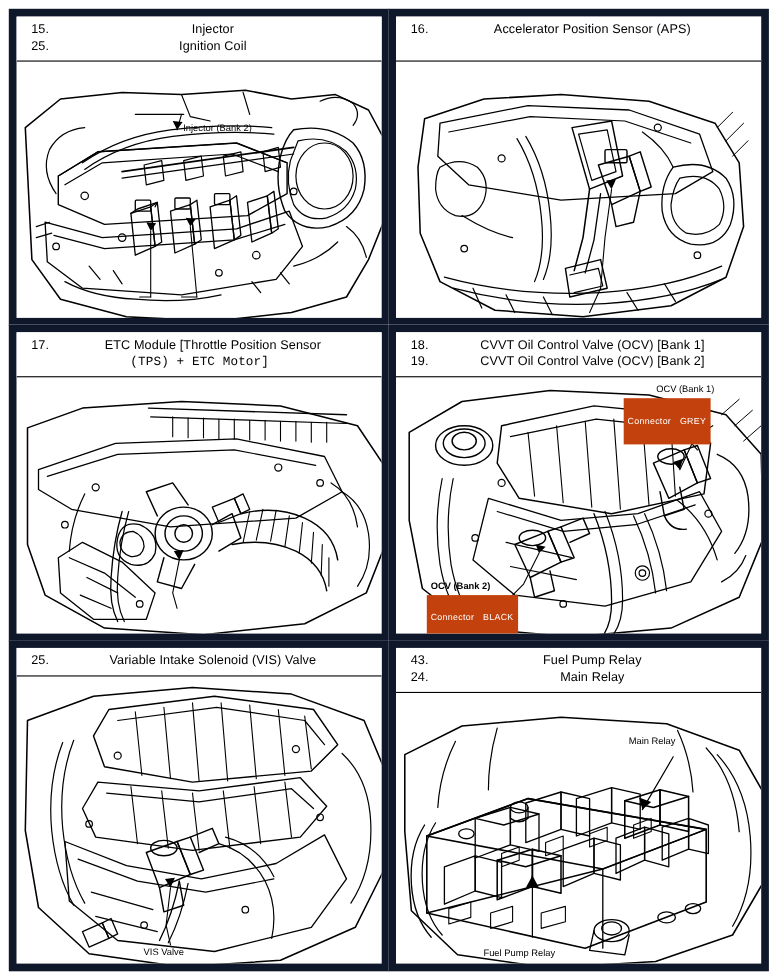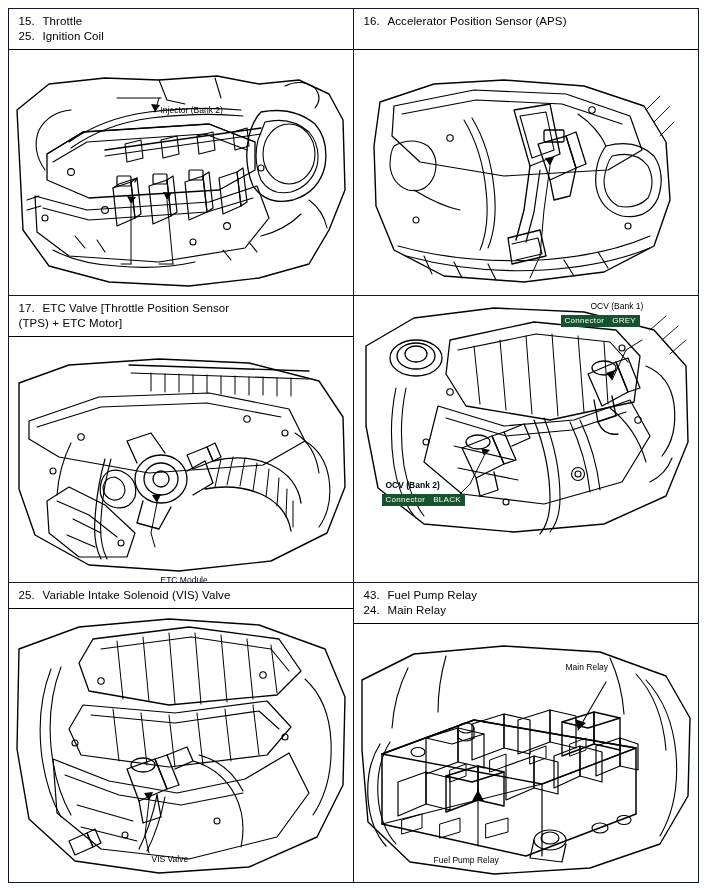--- a/index.html
+++ b/index.html
@@ -24,25 +24,26 @@
     left: 8px;
     top: 8px;
     width: 690px;
     height: 874px;
     display: grid;
     grid-template-columns: 345px 345px;
     grid-template-rows: 287px 287px 300px;
   }
   .panel {
     position: relative;
-    border: 1px solid #0f172a;
+    border: 7px solid #0f172a;
     margin: -0.5px;
     box-sizing: border-box;
     background: #ffffff;
     overflow: hidden;
+    text-align: center;
   }
   .panel-header {
     border-bottom: 1px solid #000000;
     padding: 5px 8px 5px 10px;
     box-sizing: border-box;
     background: #ffffff;
   }
   .hdr-line {
     display: flex;
     font-size: 11.5px;
@@ -54,20 +55,21 @@
     width: 24px;
     flex: 0 0 24px;
   }
   .hdr-text {
     flex: 1 1 auto;
   }
   .hdr-cont {
     font-size: 11.5px;
     line-height: 15px;
     letter-spacing: 0.1px;
+    font-family: Liberation Mono, monospace;
   }
   .fig-area {
     position: relative;
     width: 100%;
     height: calc(100% - 1px);
     overflow: hidden;
   }
   .fig-svg {
     position: absolute;
     left: 0;
@@ -80,45 +82,45 @@
     line-height: 11px;
     white-space: nowrap;
     font-family: "Liberation Sans", sans-serif;
     color: #000;
   }
   .callout.bold {
     font-weight: normal;
   }
   .conn-box {
     position: absolute;
-    background: #14532d;
+    background: #c2410c;
     color: #ffffff;
     font-size: 8px;
     line-height: 12px;
-    padding: 0 4px;
+    padding: 15px 4px;
     white-space: nowrap;
     letter-spacing: 0.3px;
     font-family: "Liberation Sans", sans-serif;
   }
   .conn-box .sp {
     display: inline-block;
     width: 8px;
   }
 </style>
 </head>
 <body>
 
 <div id="page">
   <div class="grid">
 
     <div class="panel">
       <div class="panel-header">
         <div class="hdr-line">
           <span class="hdr-num">15.</span>
-          <span class="hdr-text">Throttle</span>
+          <span class="hdr-text">Injector</span>
         </div>
         <div class="hdr-line">
           <span class="hdr-num">25.</span>
           <span class="hdr-text">Ignition Coil</span>
         </div>
       </div>
       <div class="fig-area">
         <svg class="fig-svg" width="344" height="245" viewBox="0 0 344 245">
           <g fill="none" stroke="#000" stroke-width="1.1" stroke-linejoin="round" stroke-linecap="round">
 
@@ -268,21 +270,21 @@
           </g>
         </svg>
 
       </div>
     </div>
 
     <div class="panel">
       <div class="panel-header">
         <div class="hdr-line">
           <span class="hdr-num">17.</span>
-          <span class="hdr-text">ETC Valve [Throttle Position Sensor</span>
+          <span class="hdr-text">ETC Module [Throttle Position Sensor</span>
         </div>
         <div class="hdr-cont">(TPS) + ETC Motor]</div>
       </div>
       <div class="fig-area">
         <svg class="fig-svg" width="344" height="245" viewBox="0 0 344 245">
           <g fill="none" stroke="#000" stroke-width="1.1" stroke-linejoin="round" stroke-linecap="round">
 
             <path d="M10 46 L60 28 L150 22 L240 26 L310 44 L334 80 L336 150 L318 196 L262 224 L170 234 L80 228 L26 198 L10 152 Z" stroke-width="1.4"></path>
 
             <path d="M120 28 L300 34" stroke-width="1.3"></path>
@@ -341,20 +343,30 @@
           <g fill="#000" stroke="none">
             <path d="M148 166 L143 158 L152 157 Z"></path>
           </g>
         </svg>
         <div class="callout bold" style="left:152px; top:238px;">ETC Module</div>
 
       </div>
     </div>
 
     <div class="panel">
+      <div class="panel-header">
+        <div class="hdr-line">
+          <span class="hdr-num">18.</span>
+          <span class="hdr-text">CVVT Oil Control Valve (OCV) [Bank 1]</span>
+        </div>
+        <div class="hdr-line">
+          <span class="hdr-num">19.</span>
+          <span class="hdr-text">CVVT Oil Control Valve (OCV) [Bank 2]</span>
+        </div>
+      </div>
       <div class="fig-area">
         <svg class="fig-svg" width="344" height="245" viewBox="0 0 344 245">
           <g fill="none" stroke="#000" stroke-width="1.1" stroke-linejoin="round" stroke-linecap="round">
 
             <path d="M12 50 L60 22 L140 12 L230 16 L300 34 L332 70 L334 146 L312 200 L250 228 L160 236 L70 228 L24 192 L12 130 Z" stroke-width="1.4"></path>
 
             <g stroke-width="1.3">
               <ellipse cx="62" cy="62" rx="26" ry="18"></ellipse>
               <ellipse cx="62" cy="60" rx="19" ry="13"></ellipse>
               <ellipse cx="62" cy="58" rx="11" ry="8"></ellipse>
@@ -485,21 +497,21 @@
             <circle cx="276" cy="128" r="3"></circle>
             <circle cx="208" cy="212" r="3"></circle>
             <circle cx="116" cy="226" r="3"></circle>
 
             <path d="M140 192 L136 226 L140 244" stroke-width="1"></path>
           </g>
           <g fill="#000" stroke="none">
             <path d="M140 192 L135 184 L144 183 Z"></path>
           </g>
         </svg>
-        <div class="callout bold" style="left:116px; top:245px;margin-left:27px;">VIS Valve</div>
+        <div class="callout bold" style="left:116px; top:245px;">VIS Valve</div>
 
       </div>
     </div>
 
     <div class="panel">
       <div class="panel-header">
         <div class="hdr-line">
           <span class="hdr-num">43.</span>
           <span class="hdr-text">Fuel Pump Relay</span>
         </div>

